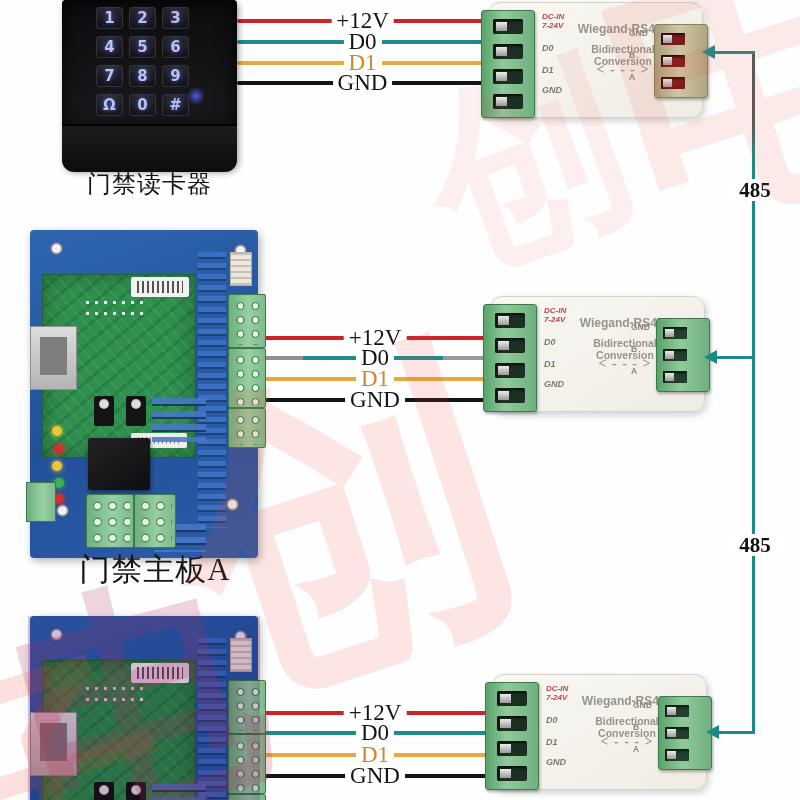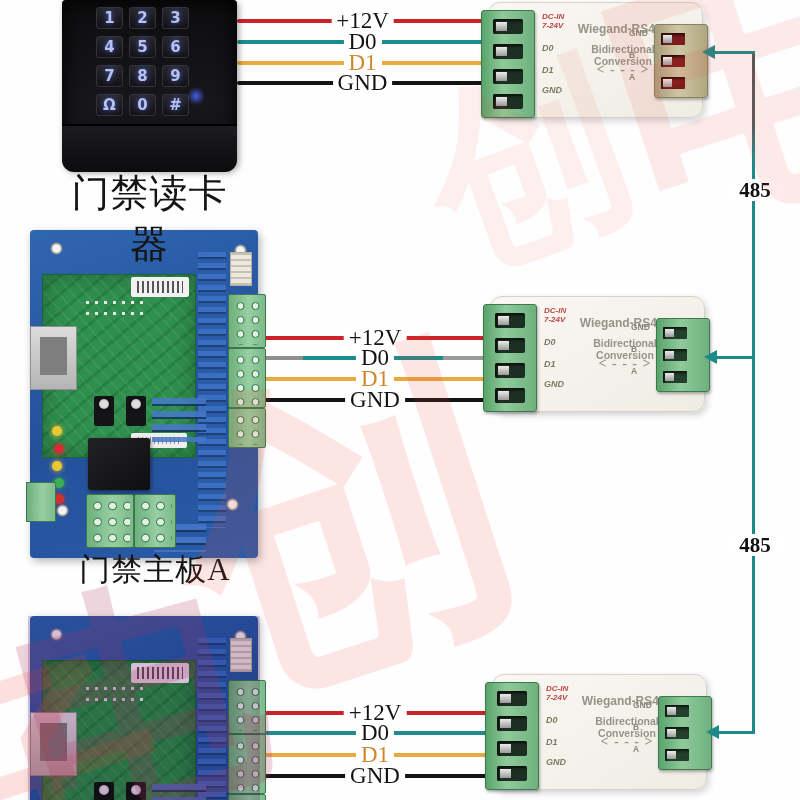--- a/index.html
+++ b/index.html
@@ -17,21 +17,21 @@
          text-shadow:0 0 6px #5868d8; }
   .keypad-band { position:absolute; left:0; right:0; top:124px; height:46px;
                  border-top:2px solid #000; background:linear-gradient(180deg,#1c1c20,#0c0c0e);
                  border-radius:0 0 12px 12px; }
   .led-glow { position:absolute; left:126px; top:86px; width:16px; height:20px;
               background:radial-gradient(circle,#4a5ae8 0%,rgba(74,90,232,0) 70%); }
 
   
   .caption { position:absolute; z-index:6; font-family:"Liberation Serif","DejaVu Serif",serif;
              color:#141414; text-align:center; letter-spacing:1px; }
-  #cap-reader   { left:62px;  top:168px; width:175px; font-size:38px; }
+  #cap-reader   { left:62px;  top:168px; width:175px; font-size:24px; }
   #cap-board-a  { left:55px;  top:549px; width:200px; font-size:31px; }
   #cap-sender   { left:478px; top:139px; width:235px; font-size:29px; }
   #cap-receiver { left:468px; top:451px; width:262px; font-size:29px; }
 
   
   .wires { position:absolute; z-index:2; }
   #wires1 { left:237px; top:0;    width:251px; height:100px; }
   #wires2 { left:262px; top:330px; width:226px; height:80px; }
   #wires3 { left:262px; top:705px; width:226px; height:82px; }
   .wire { position:absolute; left:0; width:100%; height:4px; border-radius:2px; }

